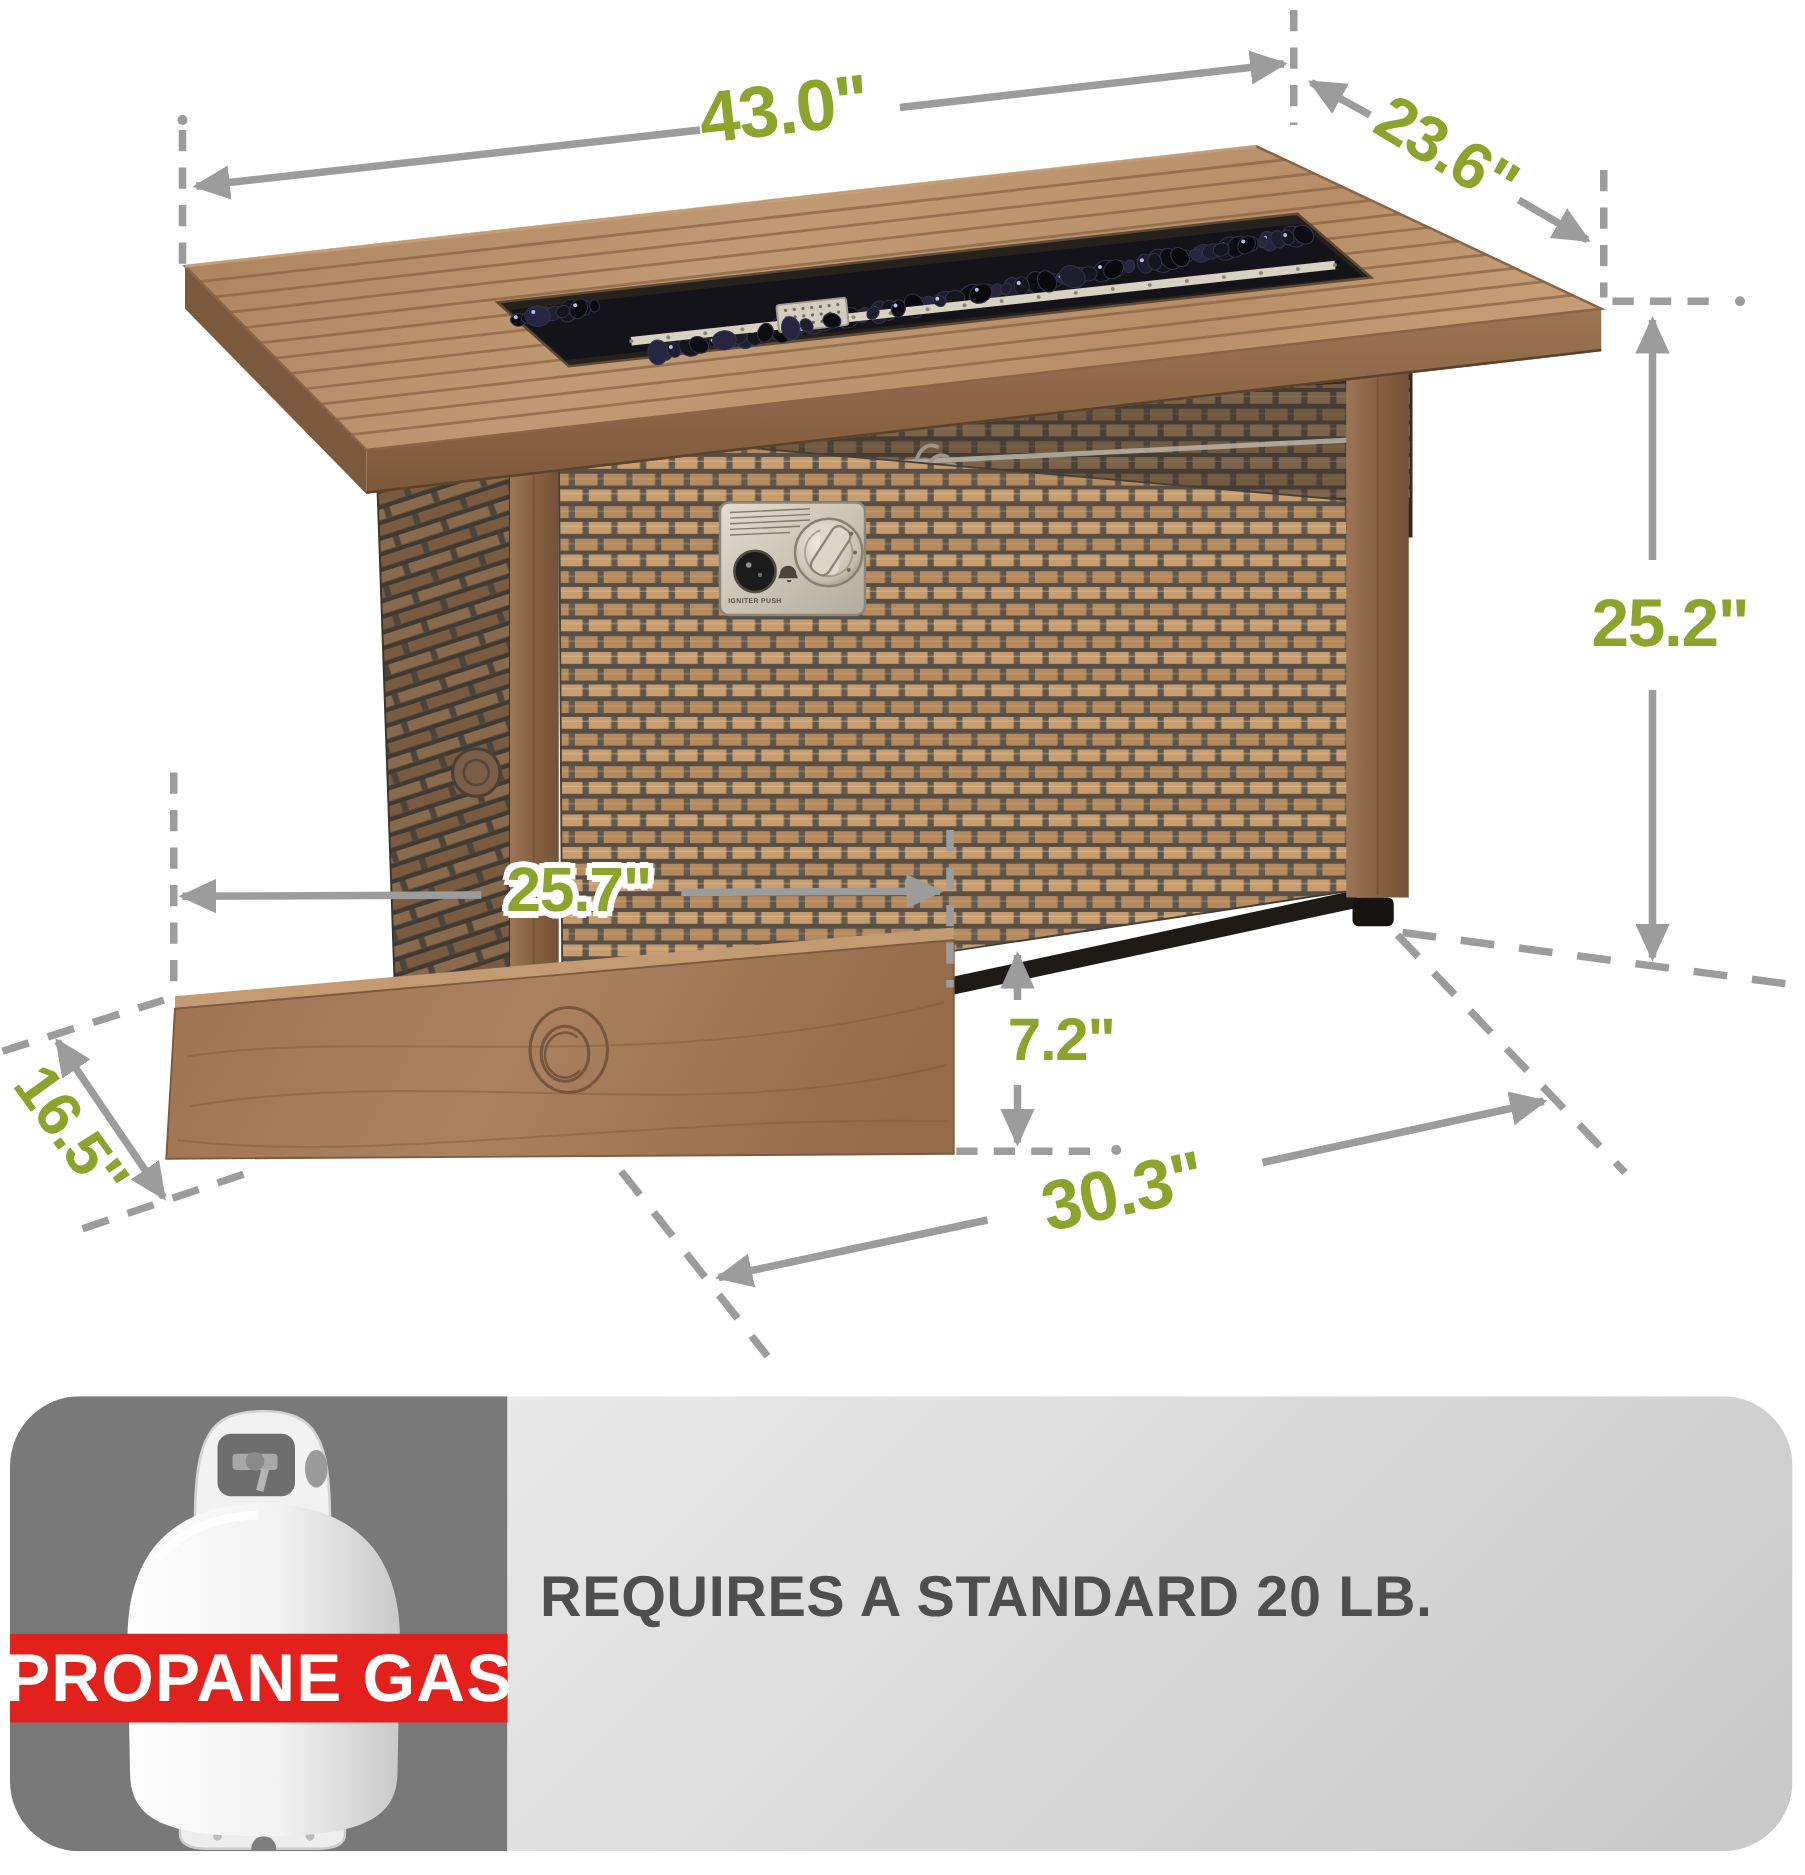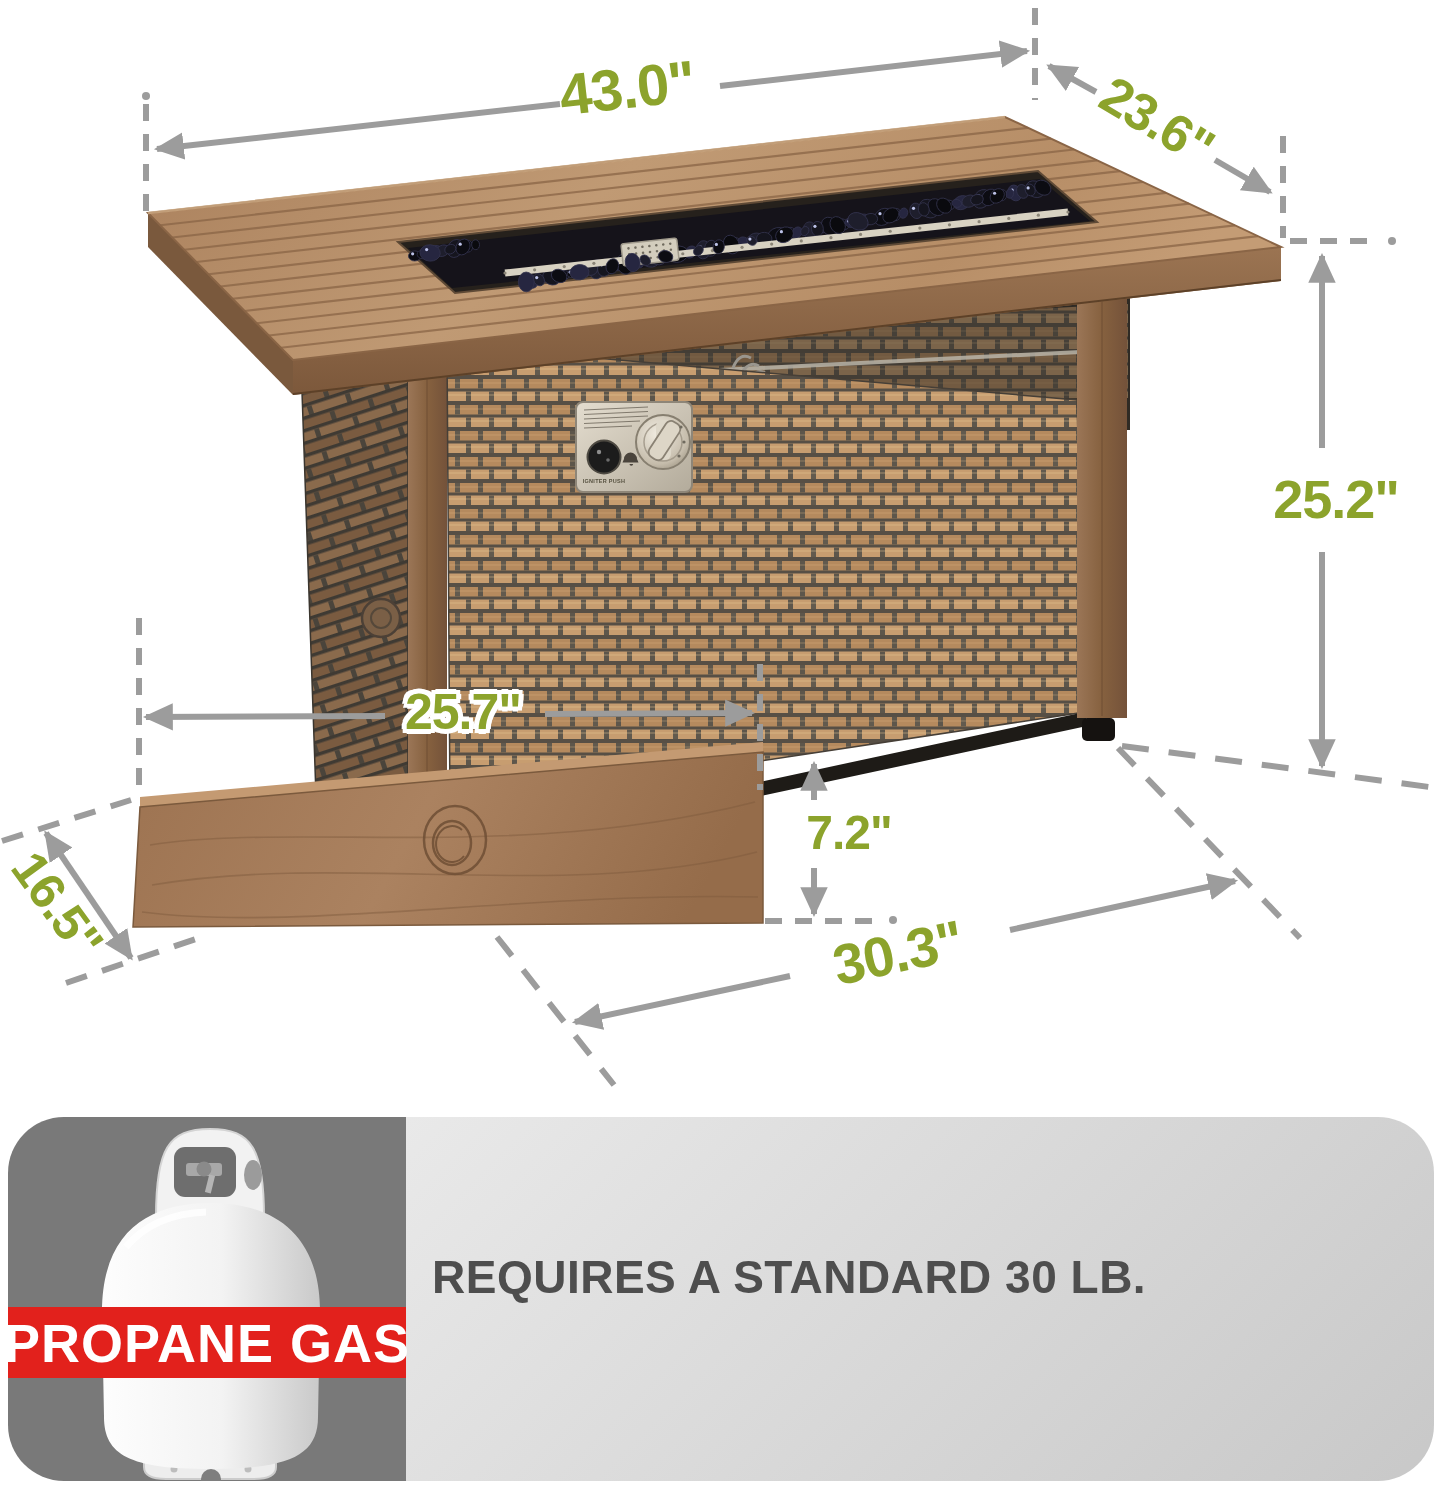--- a/index.html
+++ b/index.html
@@ -410,17 +410,17 @@
 
       <path d="M94,195 C94,112 144,86 202,86 C260,86 312,112 312,195 L310,300
                C310,338 282,352 202,352 C122,352 96,338 96,300 Z" fill="url(#tankGrad)"></path>
       <path d="M118,130 C140,104 170,96 198,95" fill="none" stroke="#ffffff" stroke-width="7" opacity="0.8"></path>
     </svg>
     <div class="band">
       <span>PROPANE GAS</span>
     </div>
   </div>
   <div class="banner-right">
-    <div class="note-line">REQUIRES A STANDARD 30 LB.</div>
+    <div class="note-line">REQUIRES A STANDARD 20 LB.</div>
   </div>
 </div>
 
 </div>
 
 </body></html>

